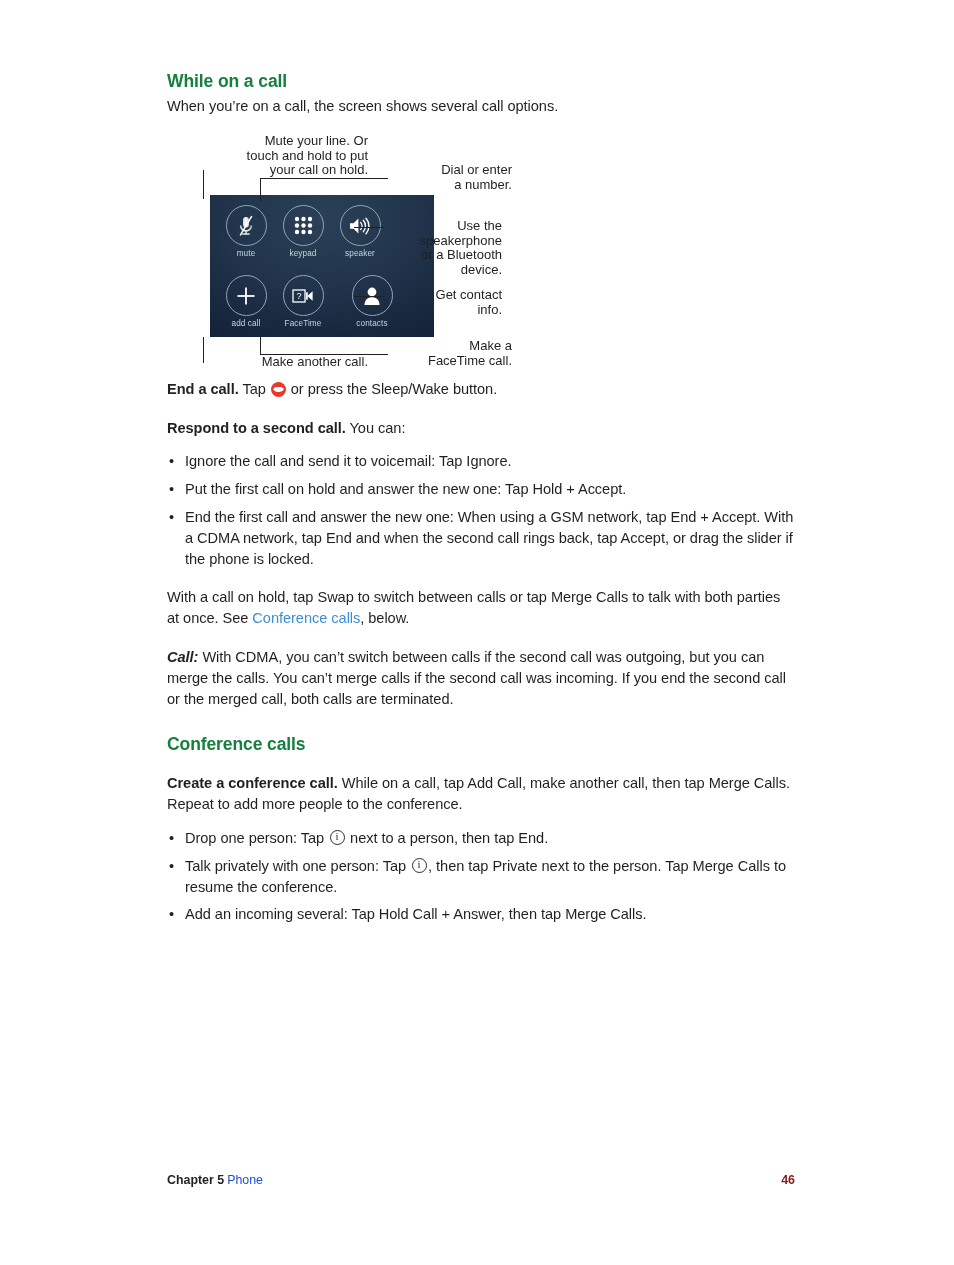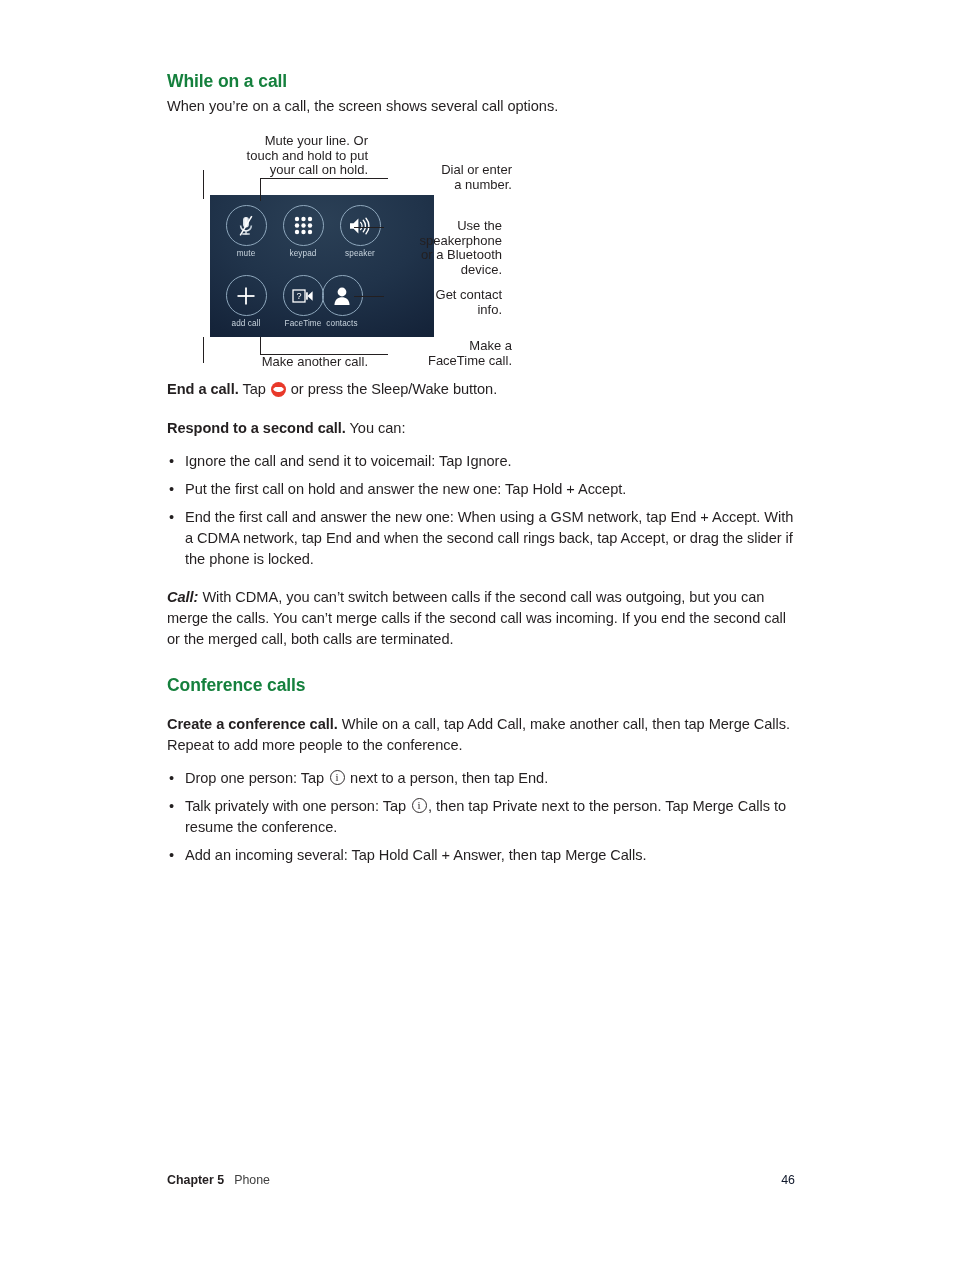--- a/index.html
+++ b/index.html
@@ -202,29 +202,29 @@
     top: 1172px;
     width: 628px;
     font-size: 12.4px;
     line-height: 16px;
   }
   .footer .chap {
     font-weight: bold;
     color: #231f20;
   }
   .footer .chaplink {
-    color: #404040;
-    margin-left: 10px;
+    color: #1d4ed8;
+    margin-left: 3px;
   }
   .footer .pageno {
     position: absolute;
     right: 0;
     top: 0;
-    font-weight: normal;
-    color: #0f172a;
+    font-weight: bold;
+    color: #7f1d1d;
   }
 </style>
 </head>
 <body>
 
 <div class="page">
 
   <div class="figure">
 
     <div class="phone-panel">
@@ -305,21 +305,21 @@
               <rect x="1" y="1" width="12" height="12" fill="none" stroke="#ffffff" stroke-width="1.3"></rect>
               <text x="7" y="10.4" text-anchor="middle" font-family="Liberation Sans, sans-serif" font-size="9" fill="#ffffff">?</text>
               <path d="M15.4 7 L20.6 2.2 v9.6 Z" fill="#ffffff"></path>
               <rect x="14.1" y="3.3" width="1.7" height="7.4" fill="#ffffff"></rect>
             </svg>
           </span>
         </div>
         <div class="btn-label">FaceTime</div>
       </div>
 
-      <div class="btn-cell" style="left:101px; top:80px;">
+      <div class="btn-cell" style="left:131px; top:80px;">
         <div class="btn-circle">
           <span class="glyph">
             <svg width="18" height="20" viewBox="0 0 18 20">
               <circle cx="9" cy="6" r="4.4" fill="#ffffff"></circle>
               <path d="M1.4 19 c0.4 -5.6 3.6 -7.8 7.6 -7.8 s7.2 2.2 7.6 7.8 Z" fill="#ffffff"></path>
             </svg>
           </span>
         </div>
         <div class="btn-label">contacts</div>
       </div>
@@ -374,20 +374,23 @@
       <li>
         <span class="bullet">•</span>
         <span class="i">Put the first call on hold and answer the new one:</span><span>  Tap Hold + Accept.</span>
       </li>
       <li>
         <span class="bullet">•</span>
         <span class="i">End the first call and answer the new one:</span><span>  When using a GSM network, tap End + Accept. With a CDMA network, tap End and when the second call rings back, tap Accept, or drag the slider if the phone is locked.</span>
       </li>
     </ul>
 
+    <p class="body gap">
+      <span>With a call on hold, tap Swap to switch between calls or tap Merge Calls to talk with both parties at once. See </span><span class="lnk">Conference calls</span><span>, below.</span>
+    </p>
 
     <p class="body gap">
       <span class="bi">Call:</span><span>  With CDMA, you can’t switch between calls if the second call was outgoing, but you can merge the calls. You can’t merge calls if the second call was incoming. If you end the second call or the merged call, both calls are terminated.</span>
     </p>
 
     <h2 class="sect" style="margin-top:24px;">Conference calls</h2>
 
     <p class="body gap">
       <span class="b">Create a conference call.</span><span> While on a call, tap Add Call, make another call, then tap Merge Calls. Repeat to add more people to the conference.</span>
     </p>

